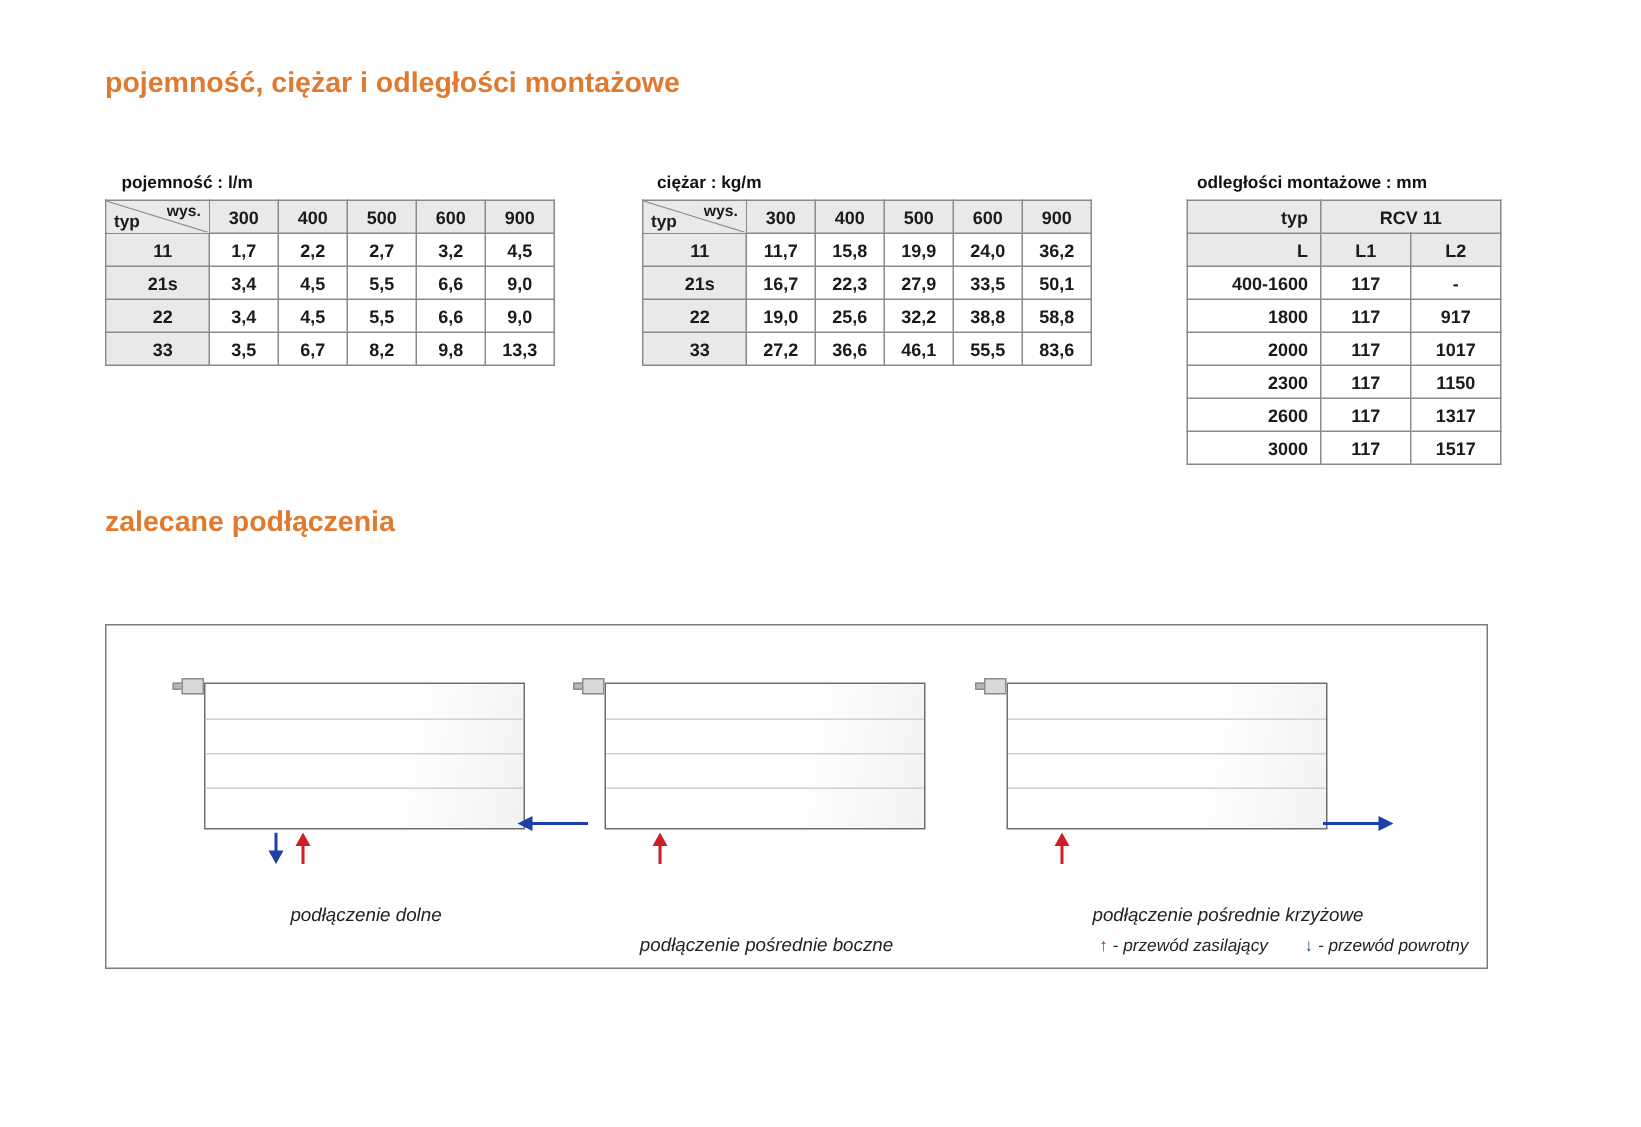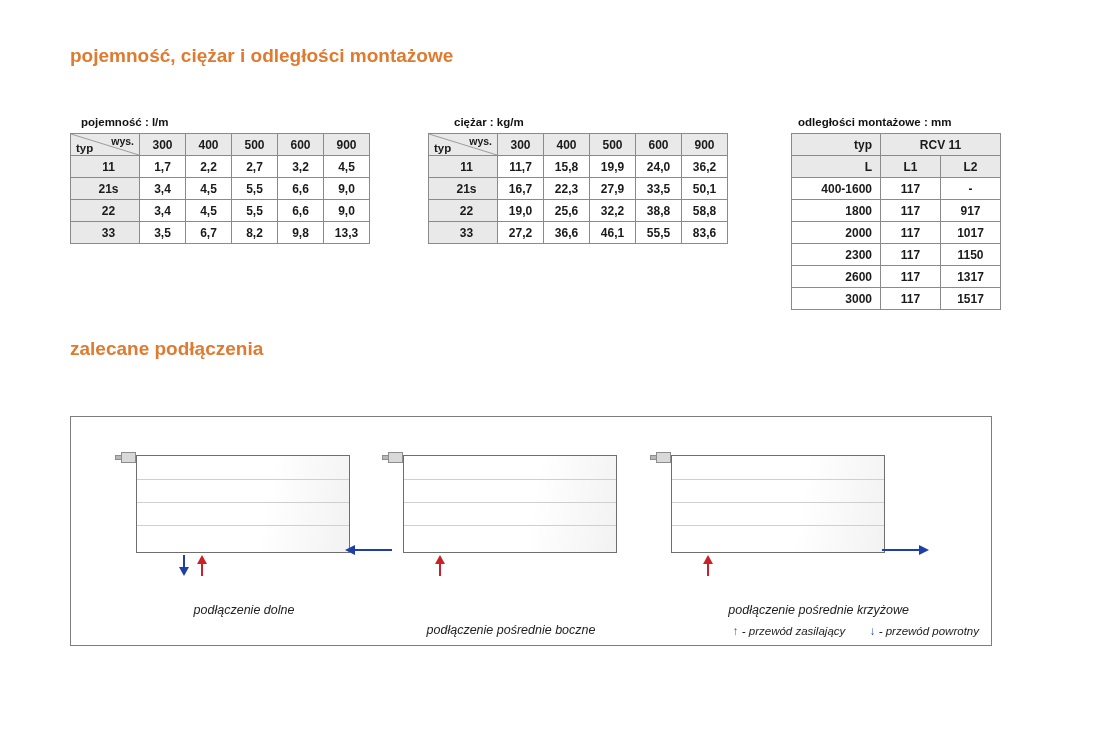--- a/index.html
+++ b/index.html
@@ -32,21 +32,21 @@
   #heading-connections { left: 69px; top: 338px; }
 
   .table-caption {
     position: absolute;
     font-size: 11.5px;
     font-weight: bold;
     color: #111;
     white-space: nowrap;
   }
   #cap-capacity { left: 80px; top: 116px; }
-  #cap-weight   { left: 437px; top: 116px; margin-left: 16px; }
+  #cap-weight   { left: 437px; top: 116px; }
   #cap-dist     { left: 797px; top: 116px; }
 
   table.data {
     position: absolute;
     border-collapse: collapse;
     font-size: 12px;
   }
   table.data td, table.data th {
     border: 1px solid #8a8a8a;
     padding: 0;

